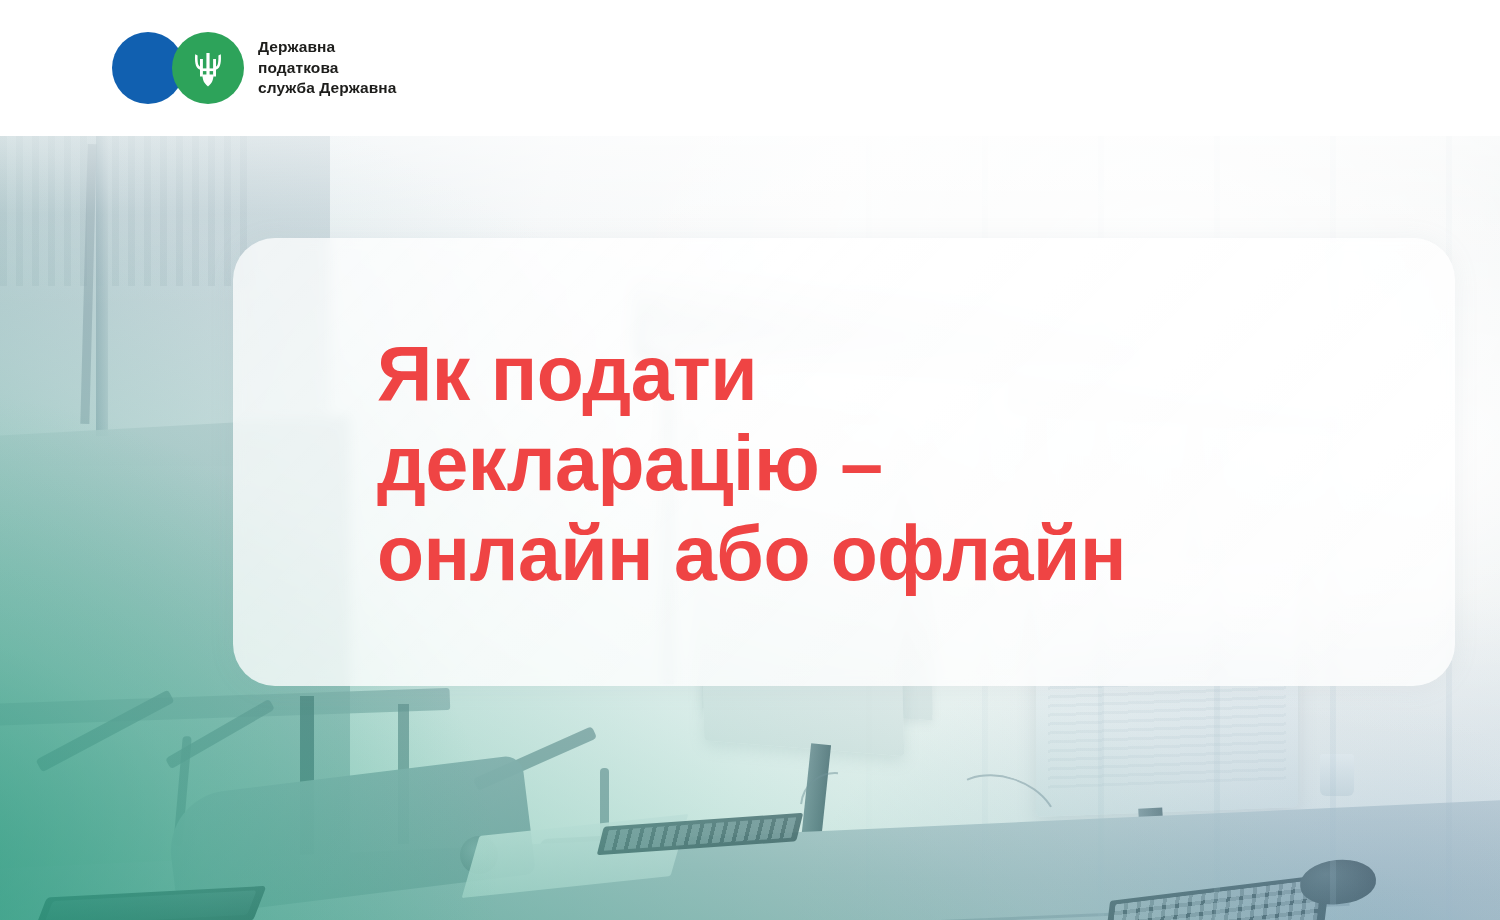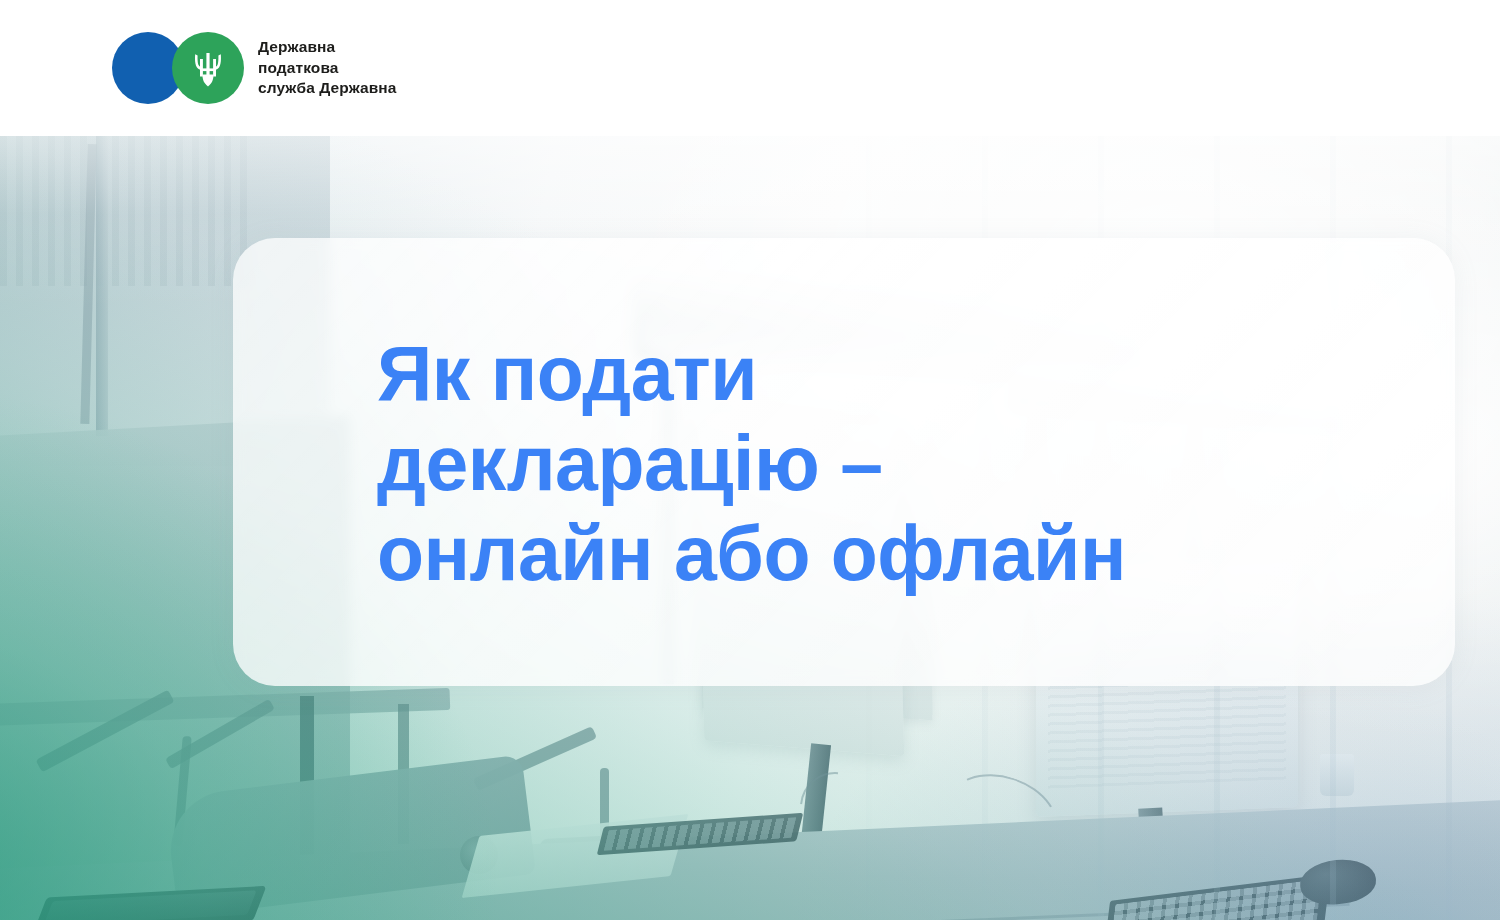--- a/index.html
+++ b/index.html
@@ -293,21 +293,21 @@
   .title-card{
     position:absolute; left:233px; top:238px; width:1222px; height:448px;
     background:linear-gradient(135deg, rgba(255,255,255,.72) 0%, rgba(255,255,255,.80) 40%, rgba(255,255,255,.76) 100%);
     border-radius:42px;
     -webkit-backdrop-filter:blur(6px); backdrop-filter:blur(6px);
     box-shadow:0 2px 26px rgba(140,160,170,.10);
   }
   .title-text{
     position:absolute; left:377px; top:328px; width:1000px;
     font-size:77px; font-weight:bold; line-height:1.17;
-    color:#3b82f6; letter-spacing:-0.5px;
+    color:#ef4444; letter-spacing:-0.5px;
     white-space:pre-line;
   }
 </style>
 </head>
 <body>
 
 <div class="slide">
 
   <div class="header">
     <div class="logo-lockup">

